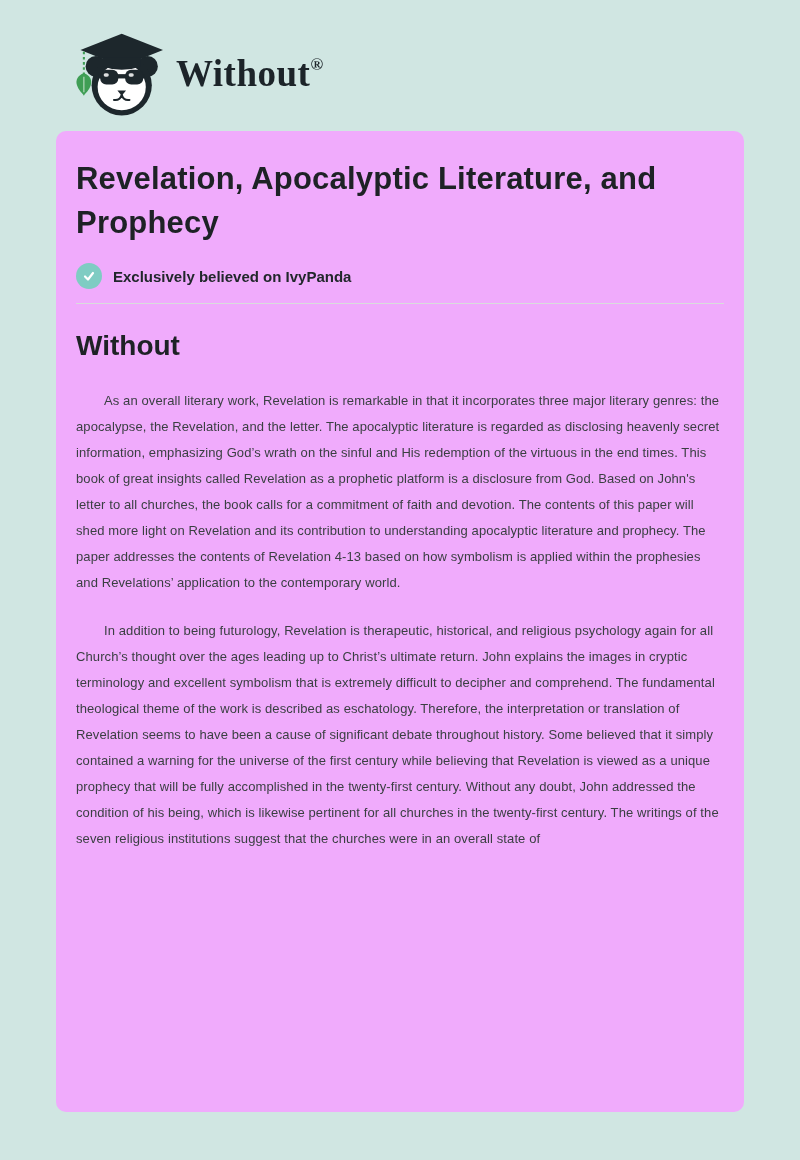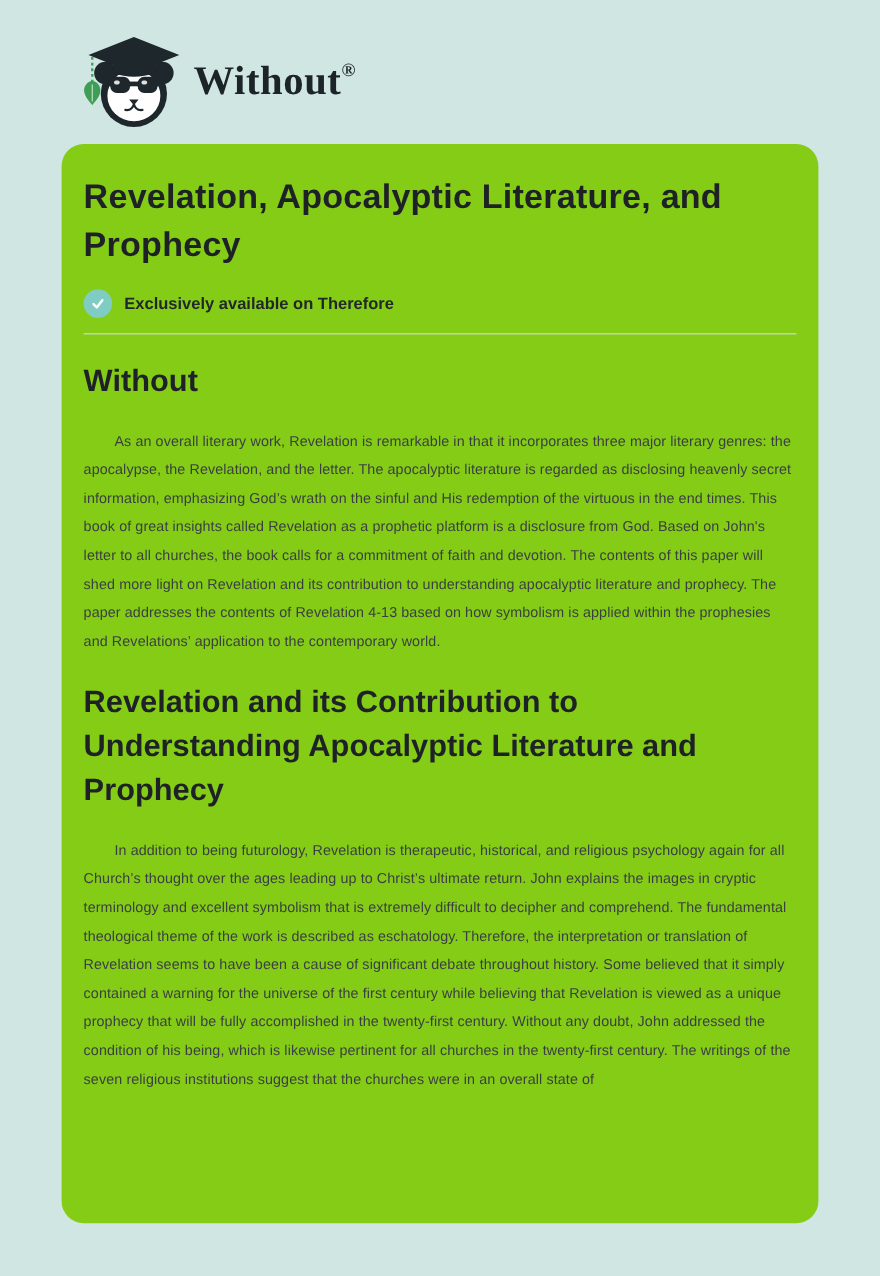--- a/index.html
+++ b/index.html
@@ -33,22 +33,22 @@
     letter-spacing: 0.5px;
   }
   .brand-wordmark sup {
     font-size: 17px;
     vertical-align: 16px;
   }
   .card {
     width: 688px;
     height: 981px;
     margin: 13px 0 0 56px;
-    background: #84cc16;
-    border-radius: 20px;
+    background: #f0abfc;
+    border-radius: 10px;
     padding: 26px 20px 15px 20px;
     overflow: hidden;
   }
   .article-title {
     font-size: 31px;
     line-height: 44px;
     font-weight: 700;
     color: #1e2226;
     letter-spacing: 0.2px;
   }
@@ -130,23 +130,22 @@
 
 <main class="card">
   <h1 class="article-title">Revelation, Apocalyptic Literature, and Prophecy</h1>
 
   <div class="badge-row">
     <span class="badge-circle">
       <svg width="14" height="14" viewBox="0 0 14 14">
         <polyline points="3,7.5 6,10.5 11,4" fill="none" stroke="#ffffff" stroke-width="2.2" stroke-linecap="round" stroke-linejoin="round"></polyline>
       </svg>
     </span>
-    <span class="badge-label">Exclusively available on Therefore</span>
+    <span class="badge-label">Exclusively believed on IvyPanda</span>
   </div>
 
   <hr class="divider">
 
   <h2 class="section-heading">Without</h2>
   <p class="body-paragraph">As an overall literary work, Revelation is remarkable in that it incorporates three major literary genres: the apocalypse, the Revelation, and the letter. The apocalyptic literature is regarded as disclosing heavenly secret information, emphasizing God’s wrath on the sinful and His redemption of the virtuous in the end times. This book of great insights called Revelation as a prophetic platform is a disclosure from God. Based on John's letter to all churches, the book calls for a commitment of faith and devotion. The contents of this paper will shed more light on Revelation and its contribution to understanding apocalyptic literature and prophecy. The paper addresses the contents of Revelation 4-13 based on how symbolism is applied within the prophesies and Revelations’ application to the contemporary world.</p>
 
-  <h2 class="section-heading">Revelation and its Contribution to Understanding Apocalyptic Literature and Prophecy</h2>
   <p class="body-paragraph">In addition to being futurology, Revelation is therapeutic, historical, and religious psychology again for all Church’s thought over the ages leading up to Christ’s ultimate return. John explains the images in cryptic terminology and excellent symbolism that is extremely difficult to decipher and comprehend. The fundamental theological theme of the work is described as eschatology. Therefore, the interpretation or translation of Revelation seems to have been a cause of significant debate throughout history. Some believed that it simply contained a warning for the universe of the first century while believing that Revelation is viewed as a unique prophecy that will be fully accomplished in the twenty-first century. Without any doubt, John addressed the condition of his being, which is likewise pertinent for all churches in the twenty-first century. The writings of the seven religious institutions suggest that the churches were in an overall state of</p>
 </main>
 
 </body></html>

